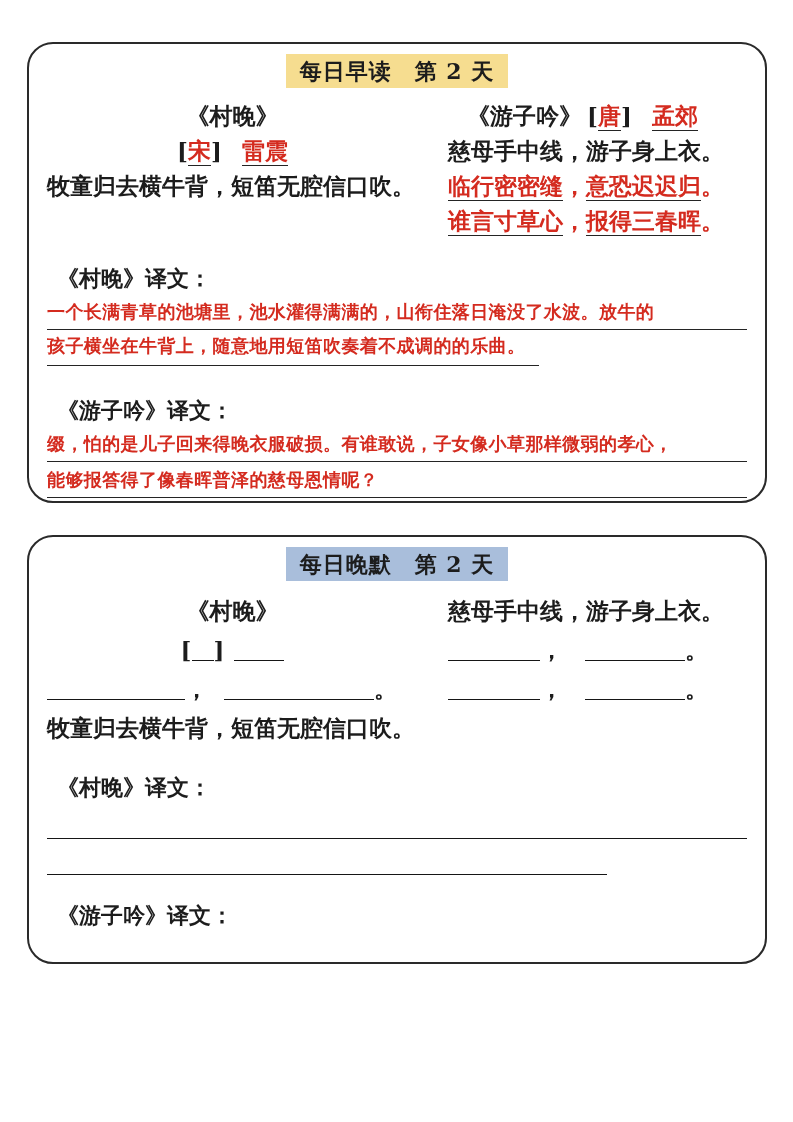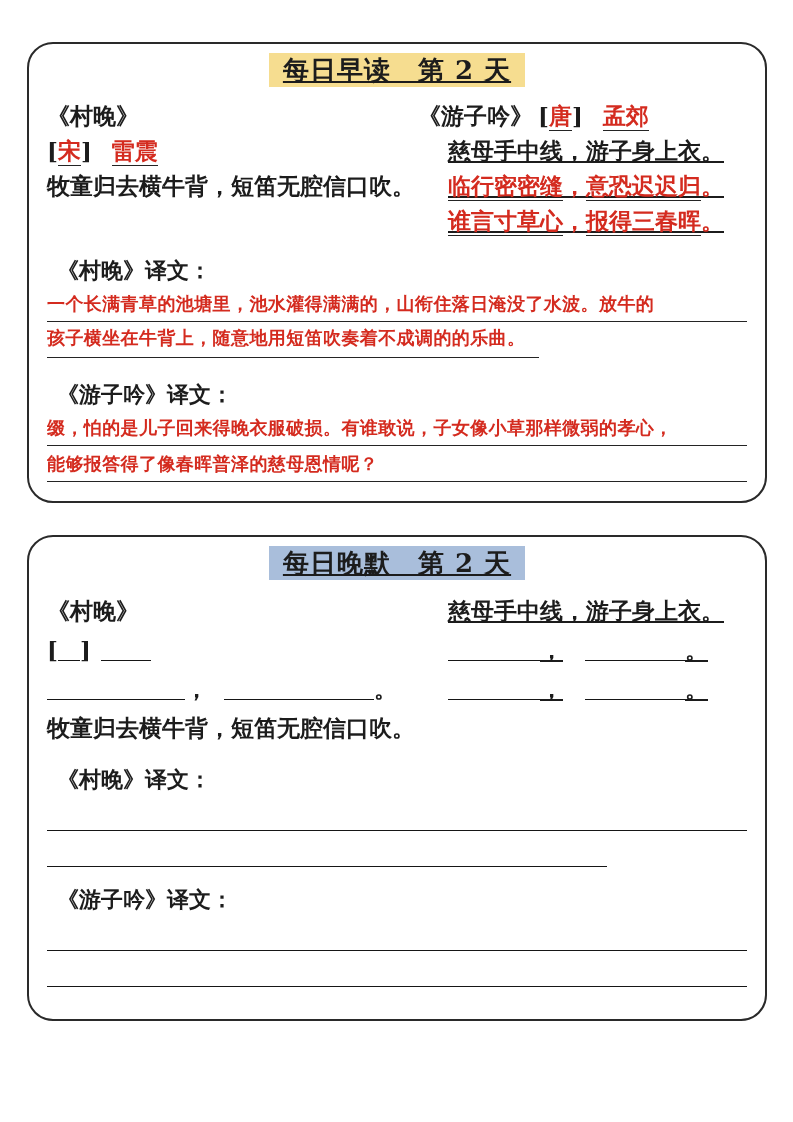--- a/index.html
+++ b/index.html
@@ -7,40 +7,40 @@
     width:793px; height:1122px; background:#ffffff;
     font-family:"DejaVu Serif", serif;
     color:var(--ink,#1c1c1c);
   }
   .card {
     box-sizing:border-box; width:740px; margin-left:27px;
     border:2px solid #2a2a2a; border-radius:26px;
     padding:8px 18px 10px; overflow:hidden; background:#fff;
   }
   #morning-card { margin-top:42px; height:461px; }
-  #evening-card { margin-top:32px; height:486px; }
+  #evening-card { margin-top:32px; height:429px; }
 
   .title-row { text-align:center; height:46px; line-height:44px; }
-  .hl { display:inline-block; font-size:26px; font-weight:bold; padding:0 14px; line-height:34px; letter-spacing:1px;text-decoration:underline; }
+  .hl { display:inline-block; font-size:22px; font-weight:bold; padding:0 14px; line-height:34px; letter-spacing:1px; }
   .hl.y { background:var(--yellow,#f6dd90); }
   .hl.b { background:var(--blue,#a9bedb); }
 
   .grid { display:flex; }
   .colL { width:53%; }
   .colR { width:47%; }
   .prow { height:35px; line-height:35px; font-size:23px; font-weight:600; white-space:nowrap; }
   .prow-e { height:39px; line-height:39px; font-size:23px; font-weight:600; white-space:nowrap; }
-  .center { text-align:left; }
-  .ind { padding-left:30px;text-decoration:underline; }
+  .center { text-align:center; }
+  .ind { padding-left:30px; }
   .red { color:var(--red,#d42b1f); }
   .u { border-bottom:1.8px solid #242424; padding-bottom:1px; }
   .mlg { margin-left:12px; }
   .msm { margin-left:5px; }
 
-  .tlabel { font-size:22px; font-weight:600; margin-top:16px; height:32px; line-height:32px; padding-left:10px; }
+  .tlabel { font-size:22px; font-weight:600; margin-top:24px; height:32px; line-height:32px; padding-left:10px; }
   .tline {
     font-size:18px; font-weight:600; line-height:35px; height:35px;
     color:var(--red,#d42b1f); border-bottom:1.8px solid #242424;
     letter-spacing:0.4px; white-space:nowrap; overflow:hidden;
   }
   .tline.part { display:inline-block; height:35px; padding-right:14px;font-family:Liberation Mono, monospace; }
 
   .blank { display:inline-block; border-bottom:1.8px solid #161616; height:24px; vertical-align:-3px; }
   .b-in   { width:22px; }
   .b-name { width:50px; margin-left:10px; }

